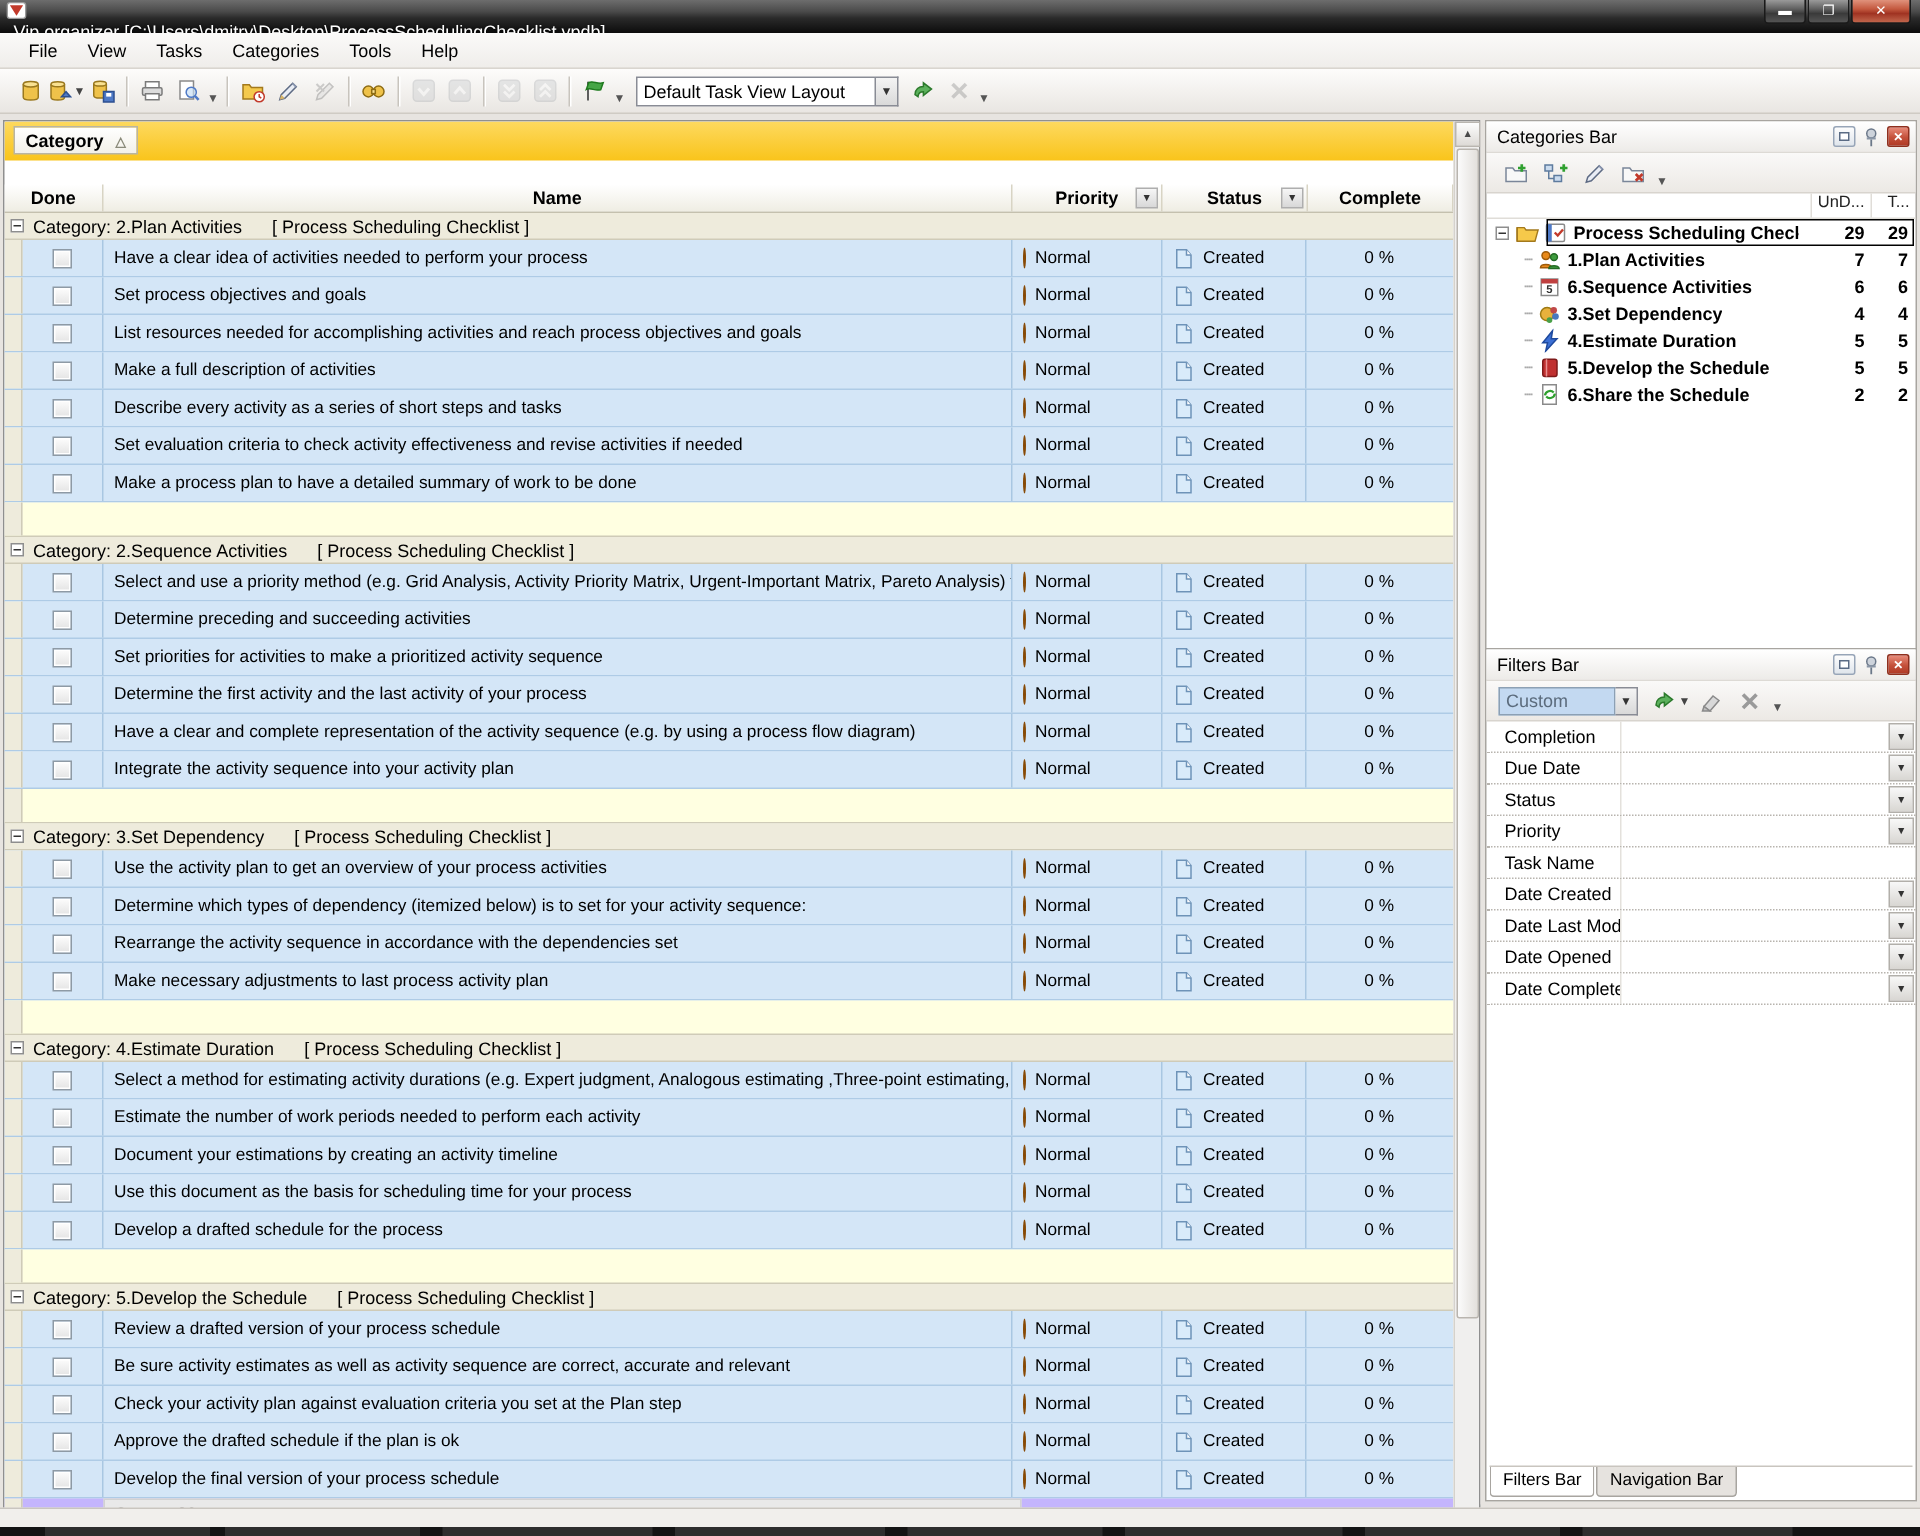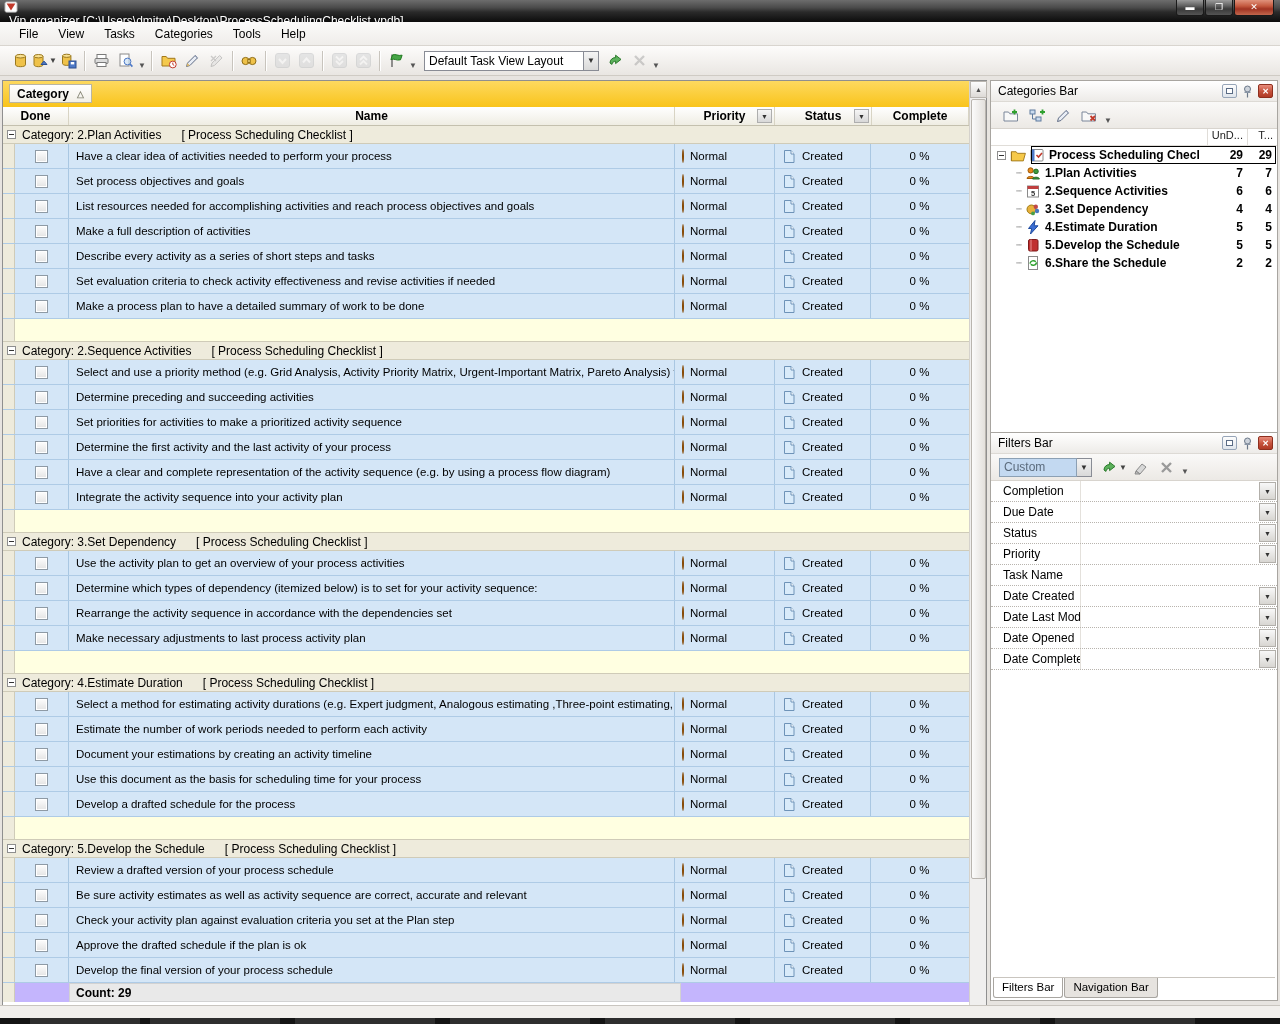--- a/index.html
+++ b/index.html
@@ -42,21 +42,21 @@
   
   #grid { position:absolute; left:2px; top:80px; width:985px; height:982px;
     border:1px solid #8F8F8F; background:#fff; }
   #gridmain { position:absolute; left:0; top:0; width:966px; height:100%; overflow:hidden; }
   #band { height:26px; background:linear-gradient(#FDD95F,#F9C41B); padding:3px 0 0 6px; }
   #band .chip { display:inline-flex; align-items:center; gap:8px; height:19px;
     background:linear-gradient(#FFFFFF,#F2F0E8); border:1px solid #B9B5A2;
     font-weight:bold; font-size:12px; padding:0 7px; }
   #band .sortarrow { font-size:9px; color:#8a8a7a; }
   #colheads { height:19px; display:flex; background:linear-gradient(#FFFFFF,#EFEDE3);
-    border-bottom:1px solid #C4C0AE; font-weight:bold; font-size:12px; }
+    border-bottom:1px solid #C4C0AE; font-weight:bold; font-size:12px;margin-top:16px; }
   .colh { position:relative; display:flex; align-items:center; justify-content:center;
     border-right:1px solid #D8D4C4; height:100%; }
   .colfilter { position:absolute; right:2px; top:2px; width:15px; height:14px;
     background:linear-gradient(#F6F6F6,#D8D8D8); border:1px solid #AEAEAE;
     font-size:7px; color:#333; display:flex; align-items:center; justify-content:center; }
   .grp { height:18px; background:#EEEBDC; border-bottom:1px solid #CFCBB8;
     display:flex; align-items:center; font-size:12px; padding-left:4px; gap:6px; }
   .grp .suffix { margin-left:14px; }
   .exp { width:9px; height:9px; border:1px solid #8E8E8E; background:#fff; position:relative; flex:none; }
   .exp::after { content:""; position:absolute; left:1px; right:1px; top:3px; height:1px; background:#333; }
@@ -1063,21 +1063,21 @@
       </div>
       <div class="trow">
         <span class="treeline" style="margin-left: 22px;">┈</span>
         <span class="ticon">
           <svg width="16" height="16" viewBox="0 0 16 16">
             <rect x="2.5" y="3" width="11" height="11" fill="#fff" stroke="#8a8a8a"></rect>
             <rect x="2.5" y="3" width="11" height="3" fill="#C04040"></rect>
             <text x="8" y="12.5" font-size="7.5" font-weight="bold" text-anchor="middle" fill="#333">5</text>
           </svg>
         </span>
-        <span class="tlabel">2.Sequence Activities</span>
+        <span class="tlabel">6.Sequence Activities</span>
         <span class="cnt1">6</span>
         <span class="cnt2">6</span>
       </div>
       <div class="trow">
         <span class="treeline" style="margin-left: 22px;">┈</span>
         <span class="ticon">
           <svg width="16" height="16" viewBox="0 0 16 16">
             <circle cx="6.4" cy="8.4" r="4.4" fill="#E8B13C" stroke="#9E7A14"></circle>
             <circle cx="10.8" cy="5.8" r="2.2" fill="#C04848"></circle>
             <circle cx="12" cy="10" r="2.2" fill="#4878C0"></circle>

